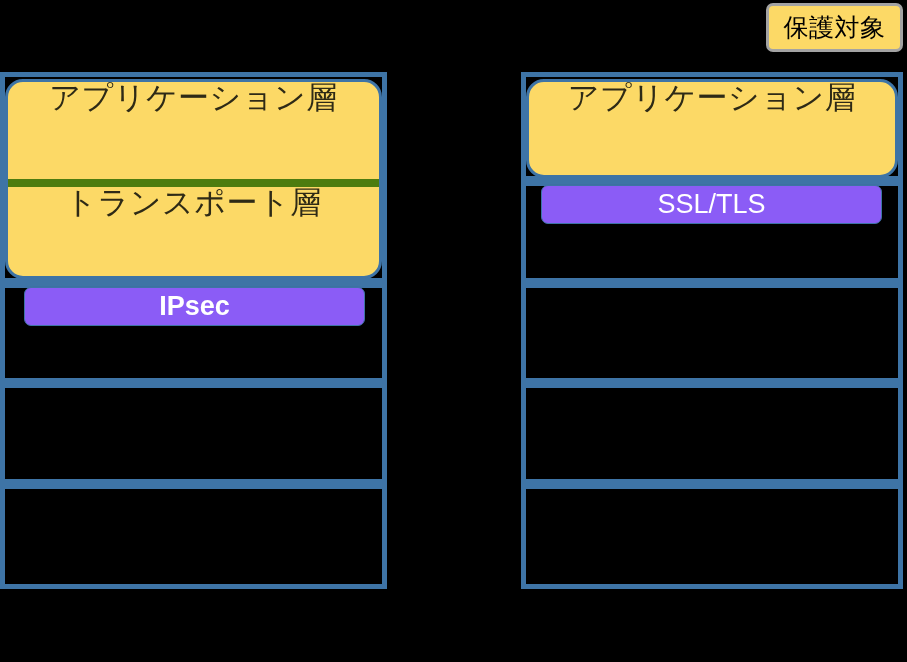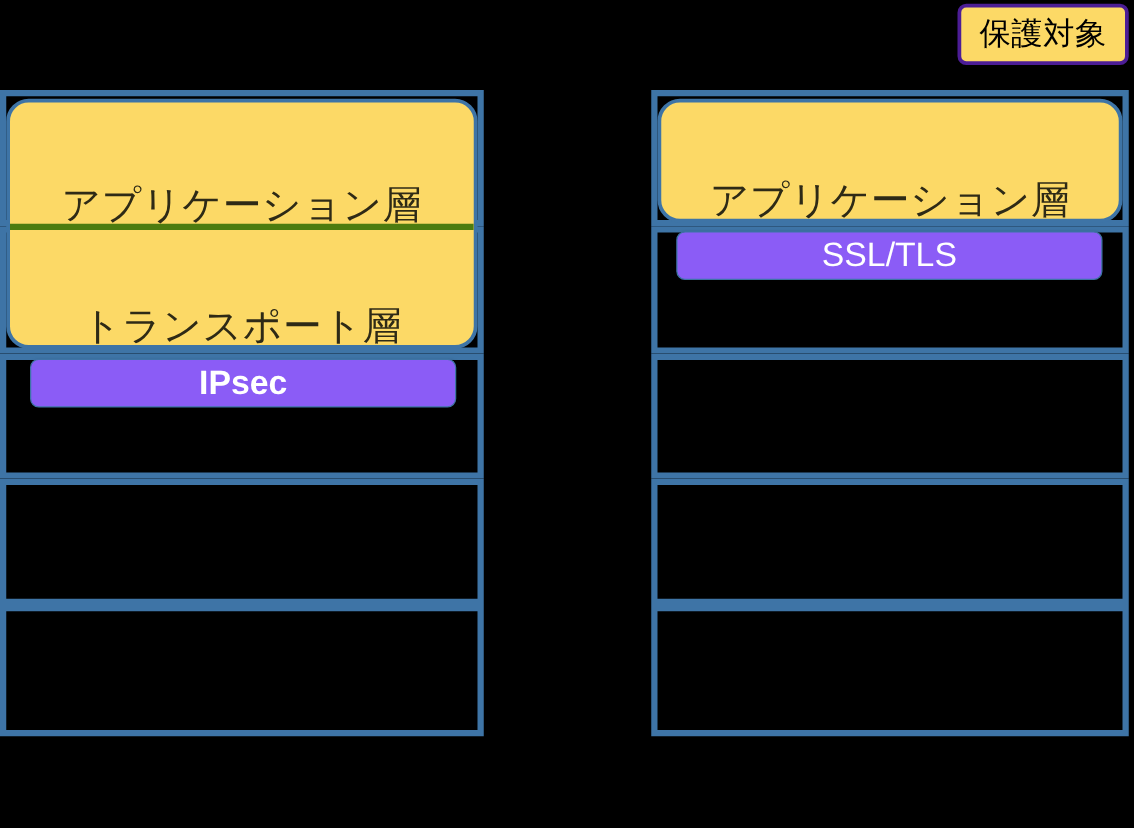--- a/index.html
+++ b/index.html
@@ -24,21 +24,21 @@
   }
 
   
   .badge {
     position: absolute;
     left: 766px;
     top: 3px;
     width: 137px;
     height: 49px;
     background: #FCD966;
-    border: 3px solid #4c1d95;
+    border: 3px solid #a3a3a3;
     border-radius: 7px;
     box-sizing: border-box;
     display: flex;
     align-items: center;
     justify-content: center;
   }
   .badge-label {
     color: #000000;
     font-size: 25px;
     line-height: 1;
@@ -93,26 +93,26 @@
   }
   .overlay-right {
     left: 5px;
     top: 7px;
     width: 372px;
     height: 99px;
   }
   .overlay-cell {
     width: 100%;
     display: flex;
-    align-items: flex-end;
+    align-items: flex-start;
     justify-content: center;
     box-sizing: border-box;
   }
   .overlay-left .overlay-cell { height: 50%; }
-  .overlay-left .overlay-cell.second { border-top: 5px solid #4d7c0f; }
+  .overlay-left .overlay-cell.second { border-top: 8px solid #4d7c0f; }
   .overlay-right .overlay-cell { height: 100%; }
 
   .layer-label {
     color: #2E2A16;
     font-size: 31px;
     line-height: 1;
     white-space: nowrap;
     letter-spacing: 0.5px;
   }
 

